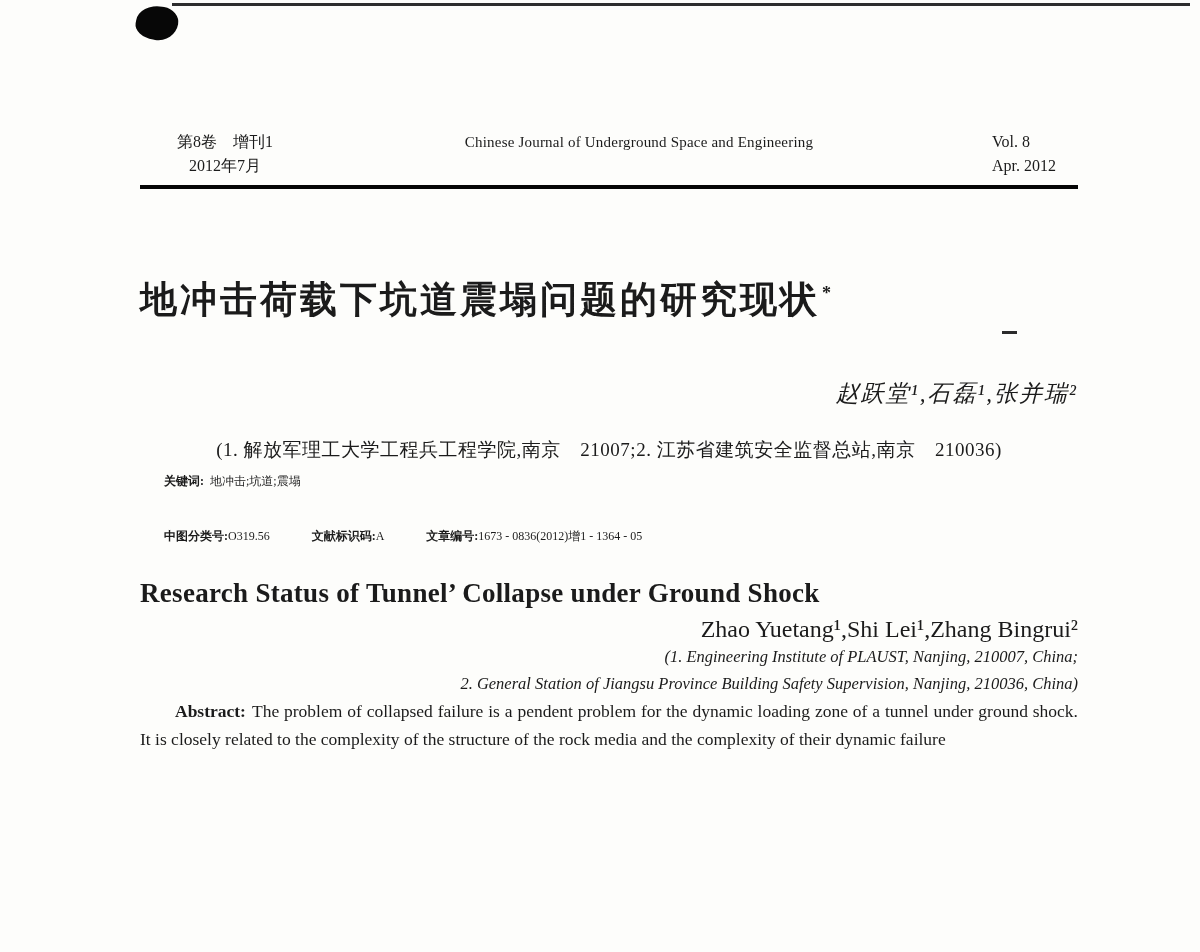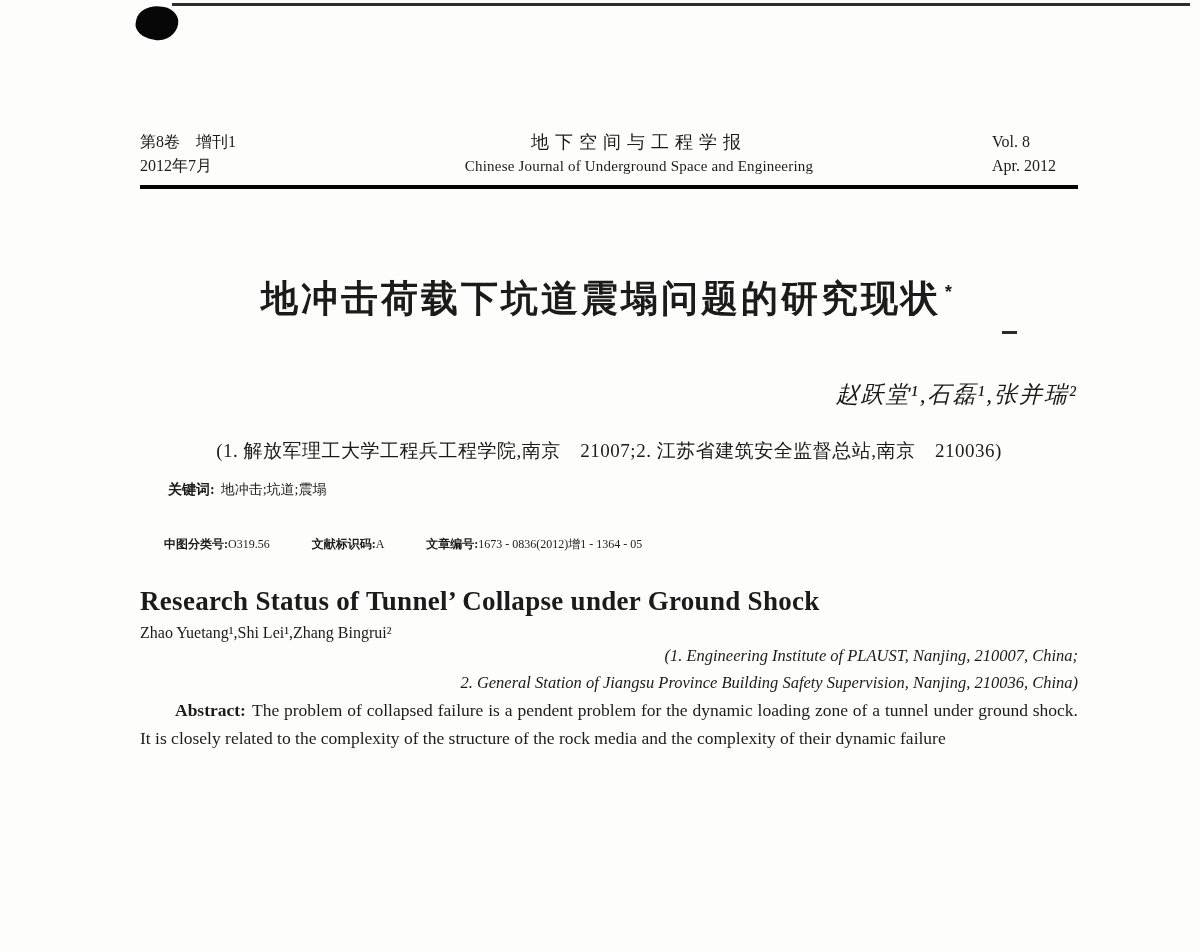--- a/index.html
+++ b/index.html
@@ -30,37 +30,36 @@
     position:absolute; left:1002px; top:331px; width:15px; height:3px;
     background:#2b2b2b;
   }
 
   
   .journal-header {
     display:flex; align-items:flex-start;
     padding-top:130px;
     font-size:16px; line-height:24px;
   }
-  .jh-left  { width:170px; text-align:left; }
+  .jh-left  { width:170px; text-align:center; }
   .jh-center{ flex:1; text-align:center; }
   .jh-center .cn { font-size:18px; letter-spacing:6px; }
   .jh-center .en { font-size:15px; letter-spacing:.2px; }
   .jh-right { width:110px; text-align:left; padding-left:24px; }
   .header-rule {
     margin-top:7px; height:4px; background:#050505;
   }
 
   
   .title-cn {
     margin-top:80px;
-    text-align:center;
+    text-align:left;
     font-size:37px; font-weight:bold;
     letter-spacing:3px;
     line-height:48px;
-    font-family:Liberation Mono, monospace;
   }
   .title-cn sup { font-size:18px; vertical-align:super; margin-left:2px; }
 
   .authors-cn {
     margin-top:54px;
     text-align:right;
     font-size:23px; letter-spacing:2px;
     font-style:italic;
   }
   .affiliation-cn {
@@ -72,44 +71,44 @@
   
   .abstract-cn {
     margin-top:30px;
     font-size:18.5px; line-height:33px;
     text-align:justify; text-indent:2em;
   }
   .abstract-cn .label { font-weight:bold; font-style:normal; letter-spacing:4px; margin-right:6px; }
   .abstract-cn .body  { font-style:italic; }
 
   .keywords-line {
-    font-size:14px; line-height:33px;
-    text-indent:2em; margin-top:9px;
+    font-size:12px; line-height:33px;
+    text-indent:2em; margin-top:2px;
   }
   .keywords-line .label { font-weight:bold; margin-right:6px; }
 
   .clc-line {
     margin-top:22px;
     font-size:12px; line-height:33px;
     text-indent:2em;
   }
   .clc-line .b { font-weight:bold; }
   .clc-line .seg { margin-left:42px; }
 
   
   .en-title {
     margin-top:25px;
     text-align:left;
     font-size:27px; font-weight:bold;
     letter-spacing:.3px;
   }
   .en-authors {
     margin-top:7px;
-    text-align:left;
-    font-size:16px;
+    text-align:right;
+    font-size:24px;
   }
   .en-affil {
     text-align:right;
     font-style:italic;
     font-size:16.5px; line-height:27px;
   }
   .en-abstract {
     margin-top:0;
     font-size:17.5px; line-height:28px;
     text-align:justify; text-indent:2em;
@@ -126,21 +125,20 @@
   <div class="stray-dash"></div>
 
   <div class="content">
 
     <header class="journal-header">
       <div class="jh-left">
         <div>第8卷　增刊1</div>
         <div>2012年7月</div>
       </div>
       <div class="jh-center">
-        <div class="cn">地下空间与工程学报</div>
         <div class="en">Chinese Journal of Underground Space and Engineering</div>
       </div>
       <div class="jh-right">
         <div>Vol. 8</div>
         <div>Apr. 2012</div>
       </div>
     </header>
 
     <div class="header-rule"></div>
 

